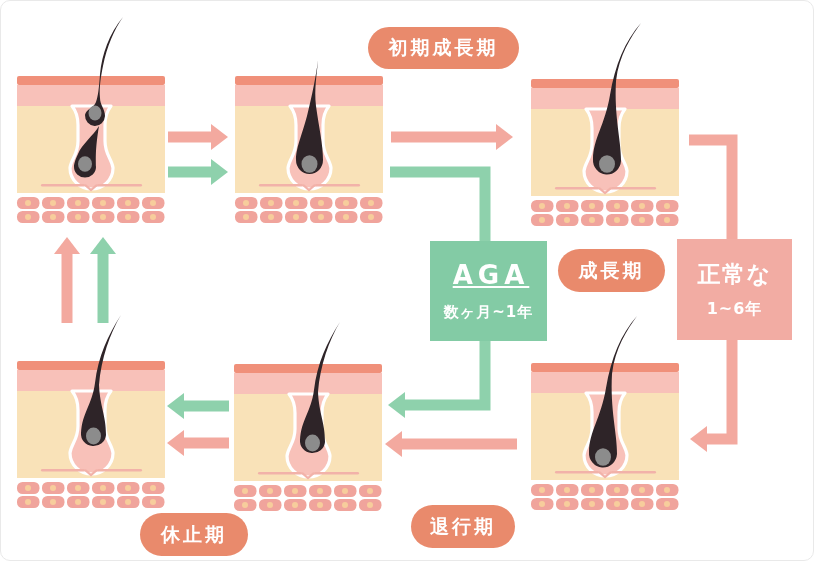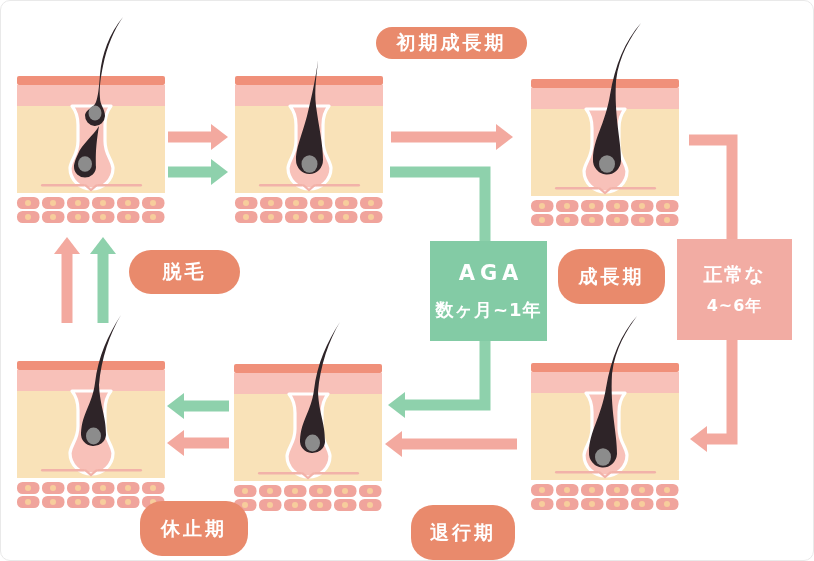--- a/index.html
+++ b/index.html
@@ -1,30 +1,30 @@
 <!DOCTYPE html>
 <html style="--coral: #e98a6c; --pink-arrow: #f3a99f; --green-arrow: #8ed1ac; --green-box: #83cba5; --pink-box: #f2aca3; --skin-top: #f0907a; --skin-epidermis: #f8c1b9; --skin-dermis: #f9e2b8; --follicle-line: #f2b2a9; --fat-cell: #f0a49c; --fat-dot: #f7cd9c; --hair: #2e2428; --papilla: #8c8c8c; --canvas-border: #e9e9e9;"><head>
 <meta charset="utf-8">
 <style>
   html,body{margin:0;padding:0;background:#fff;}
   body{font-family:"DejaVu Sans","Liberation Sans",sans-serif;}
   .canvas{position:relative;width:812px;height:559px;background:#fff;
           border:1px solid var(--canvas-border);border-radius:10px;overflow:hidden;}
   .layer{position:absolute;left:0;top:0;z-index:1;}
   .illus{position:absolute;z-index:2;}
-  .pill{position:absolute;z-index:3;height:55px;border-radius:22px;background:var(--coral);
+  .pill{position:absolute;z-index:3;height:43px;border-radius:22px;background:var(--coral);
         color:#fff;font-weight:bold;font-size:19px;letter-spacing:3px;
         display:flex;align-items:center;justify-content:center;white-space:nowrap;}
   .box{position:absolute;z-index:3;color:#fff;font-weight:bold;text-align:center;
        display:flex;flex-direction:column;align-items:center;justify-content:center;}
   .box-aga{background:var(--green-box);}
   .box-cycle{background:var(--pink-box);}
-  .aga-title{font-size:21px;letter-spacing:5px;text-indent:5px;}
-  .aga-sub{font-size:18px;letter-spacing:1px;margin-top:13px;}
-  .cycle-line{font-size:19px;letter-spacing:1.5px;line-height:1.35;}
+  .aga-title{font-size:26px;letter-spacing:5px;text-indent:5px;text-decoration:underline;}
+  .aga-sub{font-size:15px;letter-spacing:1px;margin-top:13px;}
+  .cycle-line{font-size:23px;letter-spacing:1.5px;line-height:1.35;}
   .cycle-sub{font-size:16px;letter-spacing:1px;margin-top:8px;}
   .defs{position:absolute;width:0;height:0;overflow:hidden;}
 </style>
 </head>
 <body>
 
 <svg class="defs" aria-hidden="true">
   <defs>
     <symbol id="skin-block" viewBox="0 0 152 212">
       <rect x="2" y="62" width="148" height="9" rx="2" fill="var(--skin-top)"></rect>
@@ -151,29 +151,28 @@
   </svg>
   <svg class="illus" style="left:231px;top:301px" width="152" height="212" viewBox="0 0 152 212">
     <use href="#skin-block"></use>
       <use href="#hair-club" transform="translate(2,10)"></use>
   </svg>
   <svg class="illus" style="left:528px;top:300px" width="152" height="212" viewBox="0 0 152 212">
     <use href="#skin-block"></use>
       <use href="#hair-full" transform="translate(-4,9)"></use>
   </svg>
 
-  <div class="pill" style="left:375px;top:26px;width:151px;height:32px">初期成長期</div>
-  <div class="pill" style="left:128px;top:249px;width:111px;height:44px">脱毛</div>
+  <div class="pill" style="left:367px;top:26px;width:151px;height:42px">初期成長期</div>
   <div class="pill" style="left:557px;top:248px;width:107px">成長期</div>
-  <div class="pill" style="left:139px;top:500px;width:108px">休止期</div>
+  <div class="pill" style="left:139px;top:512px;width:108px">休止期</div>
   <div class="pill" style="left:410px;top:504px;width:104px">退行期</div>
 
   <div class="box box-aga" style="left:429px;top:240px;width:117px;height:100px">
     <div class="aga-title">AGA</div>
     <div class="aga-sub">数ヶ月~1年</div>
   </div>
 
   <div class="box box-cycle" style="left:676px;top:238px;width:115px;height:101px">
     <div class="cycle-line">正常な</div>
-    <div class="cycle-sub">4~6年</div>
+    <div class="cycle-sub">1~6年</div>
   </div>
 
 </div>
 
 </body></html>

